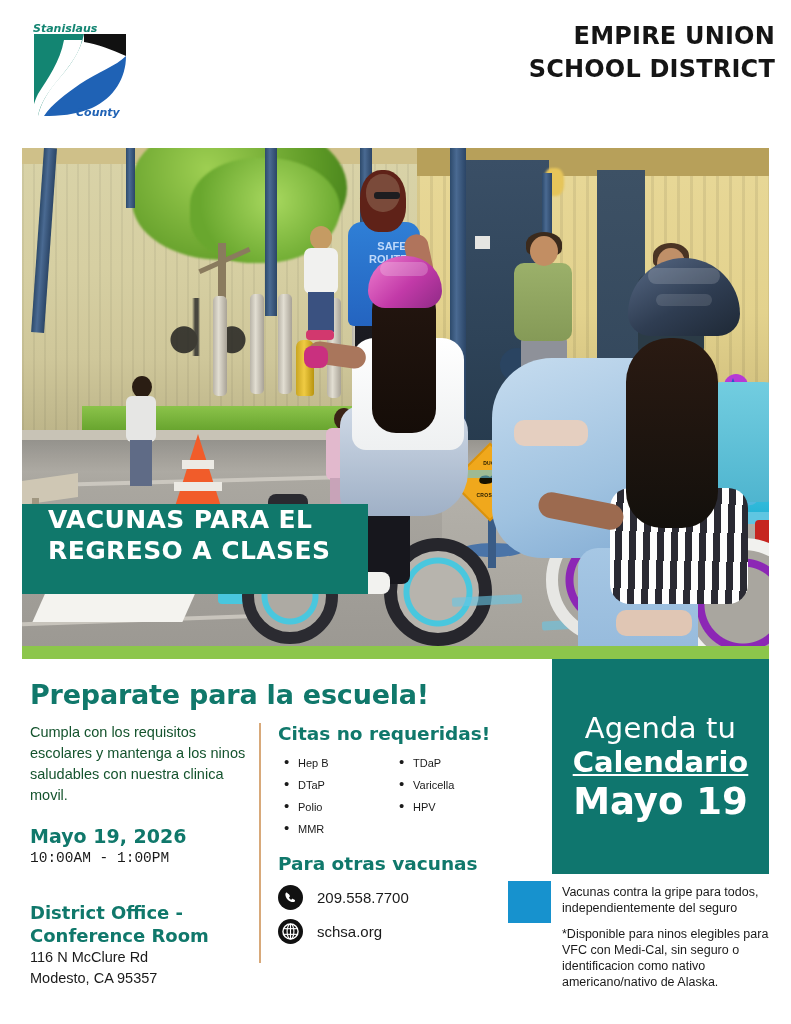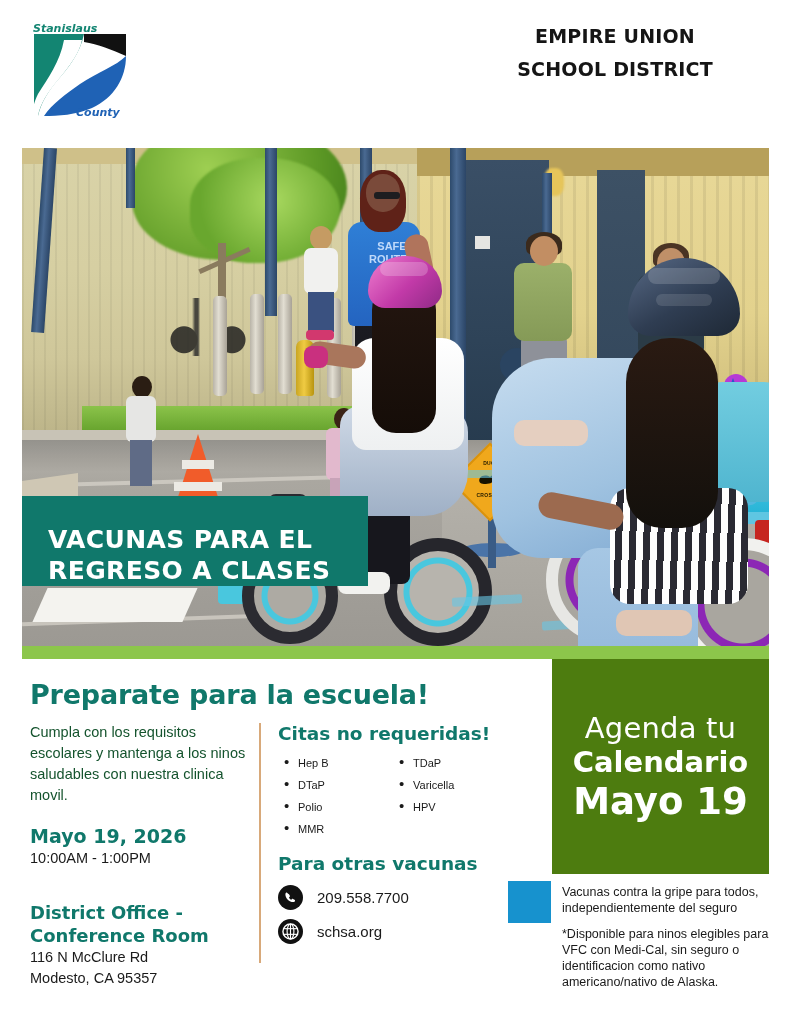--- a/index.html
+++ b/index.html
@@ -19,23 +19,23 @@
   .logo-words { position:absolute; left:130px; top:6px; width:160px; }
   .logo-words div {
     font-family:"DejaVu Sans", sans-serif;
     font-weight:700; font-style:italic;
     font-size:25px; letter-spacing:1.2px; line-height:31px;
     color:#111; white-space:nowrap;
   }
 
   .district-title {
     position:absolute; left:455px; top:20px; width:320px;
-    text-align:center;
+    text-align:right;
     font-family:"DejaVu Sans", sans-serif;
-    font-weight:700; font-size:19px; line-height:33px;
+    font-weight:700; font-size:24px; line-height:33px;
     letter-spacing:0.2px; color:#151515;
   }
 
   
   .photo-wrap {
     position:absolute; left:22px; top:148px;
     width:747px; height:498px;
     overflow:hidden; background:#9a9a96;
   }
   .photo { position:absolute; inset:0; }
@@ -313,67 +313,67 @@
     background:#ededea; transform:rotate(-4deg); }
 
   .ground-mark { position:absolute; background:#68c6e4; opacity:.6; border-radius:2px; }
   .gm1 { left:430px; top:448px; width:70px; height:9px; transform:rotate(-3deg); }
   .gm2 { left:520px; top:472px; width:58px; height:9px; transform:rotate(-3deg); }
   .gm3 { left:600px; top:478px; width:86px; height:9px; transform:rotate(-2deg); }
   .gm4 { left:430px; top:322px; width:58px; height:8px; }
 
   
   .banner {
-    position:absolute; left:0px; top:348px;
+    position:absolute; left:0px; top:356px;
     width:346px; height:90px;
     background:#10786B;
-    display:flex; align-items:flex-end;
+    display:flex; align-items:flex-start;
   }
   .banner-text {
     padding-left:26px;
     color:#ffffff;
     font-family:"DejaVu Sans", sans-serif;
     font-weight:700; font-size:25px; line-height:31px;
     letter-spacing:.4px;
   }
 
   
   .green-bar { position:absolute; left:22px; top:646px; width:747px; height:13px; background:#8CC64B; }
 
   
   .blue-panel {
     position:absolute; left:552px; top:659px; width:217px; height:215px;
-    background:#4d7c0f;
+    background:#0f766e;
     display:flex; flex-direction:column; justify-content:center; align-items:center;
     text-align:center;
   }
   .bp-1 { color:#ffffff; font-size:29px; font-weight:400; line-height:34px; letter-spacing:.2px;
           font-family:"DejaVu Sans", sans-serif; }
   .bp-2 { color:#ffffff; font-size:29px; font-weight:700; line-height:34px;
-          font-family:"DejaVu Sans", sans-serif; }
+          font-family:"DejaVu Sans", sans-serif;text-decoration:underline; }
   .bp-3 { color:#ffffff; font-size:37px; font-weight:700; line-height:42px; margin-top:2px;
           font-family:"DejaVu Sans", sans-serif; }
 
   .blue-square { position:absolute; left:508px; top:881px; width:43px; height:42px; background:#1792CE; }
 
   .note-block { position:absolute; left:562px; top:884px; width:218px; }
   .note-1 { font-size:12.5px; line-height:16px; color:#1a1a1a; }
   .note-2 { font-size:12.5px; line-height:16px; color:#1a1a1a; margin-top:10px; }
 
   
   .head-green {
     position:absolute; left:30px; top:678px; width:440px;
     color:#10786B; font-weight:700; font-size:27px; line-height:33px;
     font-family:"DejaVu Sans", sans-serif; letter-spacing:-.2px;
   }
   .col-left { position:absolute; left:30px; top:722px; width:216px; }
   .para { font-size:14.5px; line-height:21px; color:#14532d; }
   .dt-green { margin-top:18px; color:#10786B; font-weight:700; font-size:19px; line-height:24px;
               font-family:"DejaVu Sans", sans-serif; }
-  .dt-time { font-size:14.5px; line-height:21px; color:#1a1a1a; }
+  .dt-time { font-size:14.5px; line-height:21px; color:#1a1a1a;font-family:Liberation Mono, monospace; }
   .loc-green { margin-top:32px; color:#10786B; font-weight:700; font-size:18px; line-height:23px;
                font-family:"DejaVu Sans", sans-serif; }
   .loc-addr { font-size:14.5px; line-height:21px; color:#1a1a1a; }
 
   .v-div { position:absolute; left:259px; top:723px; width:2px; height:240px;
            background:#d8a97a; }
 
   
   .col-mid { position:absolute; left:278px; top:722px; width:230px; }
   .mid-head { color:#10786B; font-weight:700; font-size:18.5px; line-height:24px;

